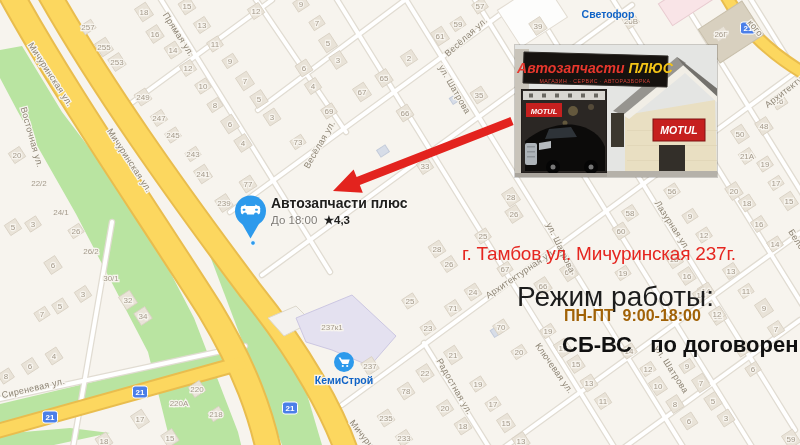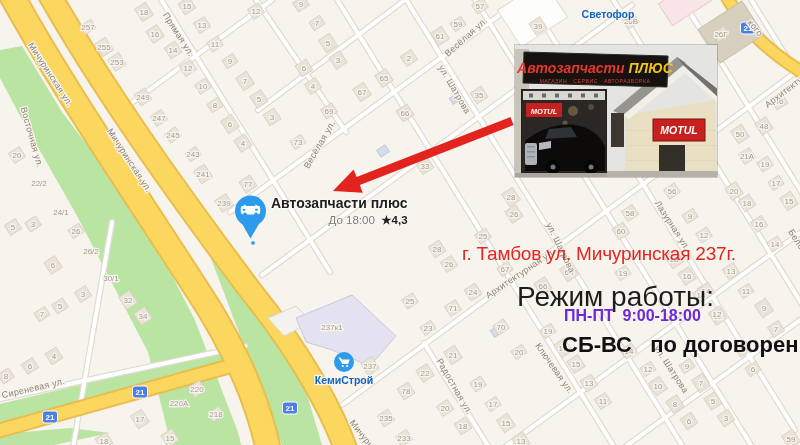--- a/index.html
+++ b/index.html
@@ -15,26 +15,26 @@
   .bld{fill:#e9e3d8;stroke:#d7d0c2;stroke-width:.8;}
   .bnum{fill:#a49a8b;font-size:8px;paint-order:stroke;stroke:#f7f4ee;stroke-width:2.5px;}
   .slbl{fill:#8d8474;font-size:9px;letter-spacing:.3px;paint-order:stroke;stroke:#f7f4ee;stroke-width:2.5px;}
   .rbadge{fill:#4b7fe8;stroke:#ffffff;stroke-width:1;}
   .rbtxt{fill:#fff;font-size:8px;font-weight:bold;}
   .poi-text{fill:#1063c6;font-size:10.5px;font-weight:bold;paint-order:stroke;stroke:#f7f4ee;stroke-width:2.5px;}
   .poi-main{left:271px;top:195px;}
   .poi-title{font-size:14px;font-weight:bold;color:#21201e;white-space:nowrap;
              text-shadow:0 0 2px #fff,0 0 2px #fff,0 1px 2px #fff;}
   .poi-sub{font-size:11.5px;color:#7e7a74;margin-top:2px;white-space:nowrap;
-           text-shadow:0 0 2px #fff,0 0 2px #fff;text-align:right;}
+           text-shadow:0 0 2px #fff,0 0 2px #fff;}
   .poi-sub .r{color:#21201e;font-weight:bold;}
   .photo{left:515px;top:45px;width:202px;height:132px;box-shadow:0 0 0 1px rgba(0,0,0,.18);}
   .addr{left:462px;top:243px;font-size:19px;letter-spacing:-.2px;color:#e52620;white-space:nowrap;text-align:center;}
   .sched-title{left:517px;top:281px;font-size:28px;color:#1c1c1c;white-space:pre;}
-  .sched-l1{left:564px;top:307px;font-size:16px;font-weight:bold;color:#6d28d9;white-space:pre;}
+  .sched-l1{left:564px;top:307px;font-size:16px;font-weight:bold;color:#a16207;white-space:pre;}
   .sched-l2{left:562px;top:332px;font-size:22px;font-weight:bold;color:#111;white-space:pre;}
 </style>
 </head>
 <body>
 
 <div class="stage">
 
   <svg id="map" width="800" height="445" viewBox="0 0 800 445">
     <defs>
       <path id="rw" d="M6,-15 C60,85 140,200 210,310 C245,368 262,415 271,462"></path>

